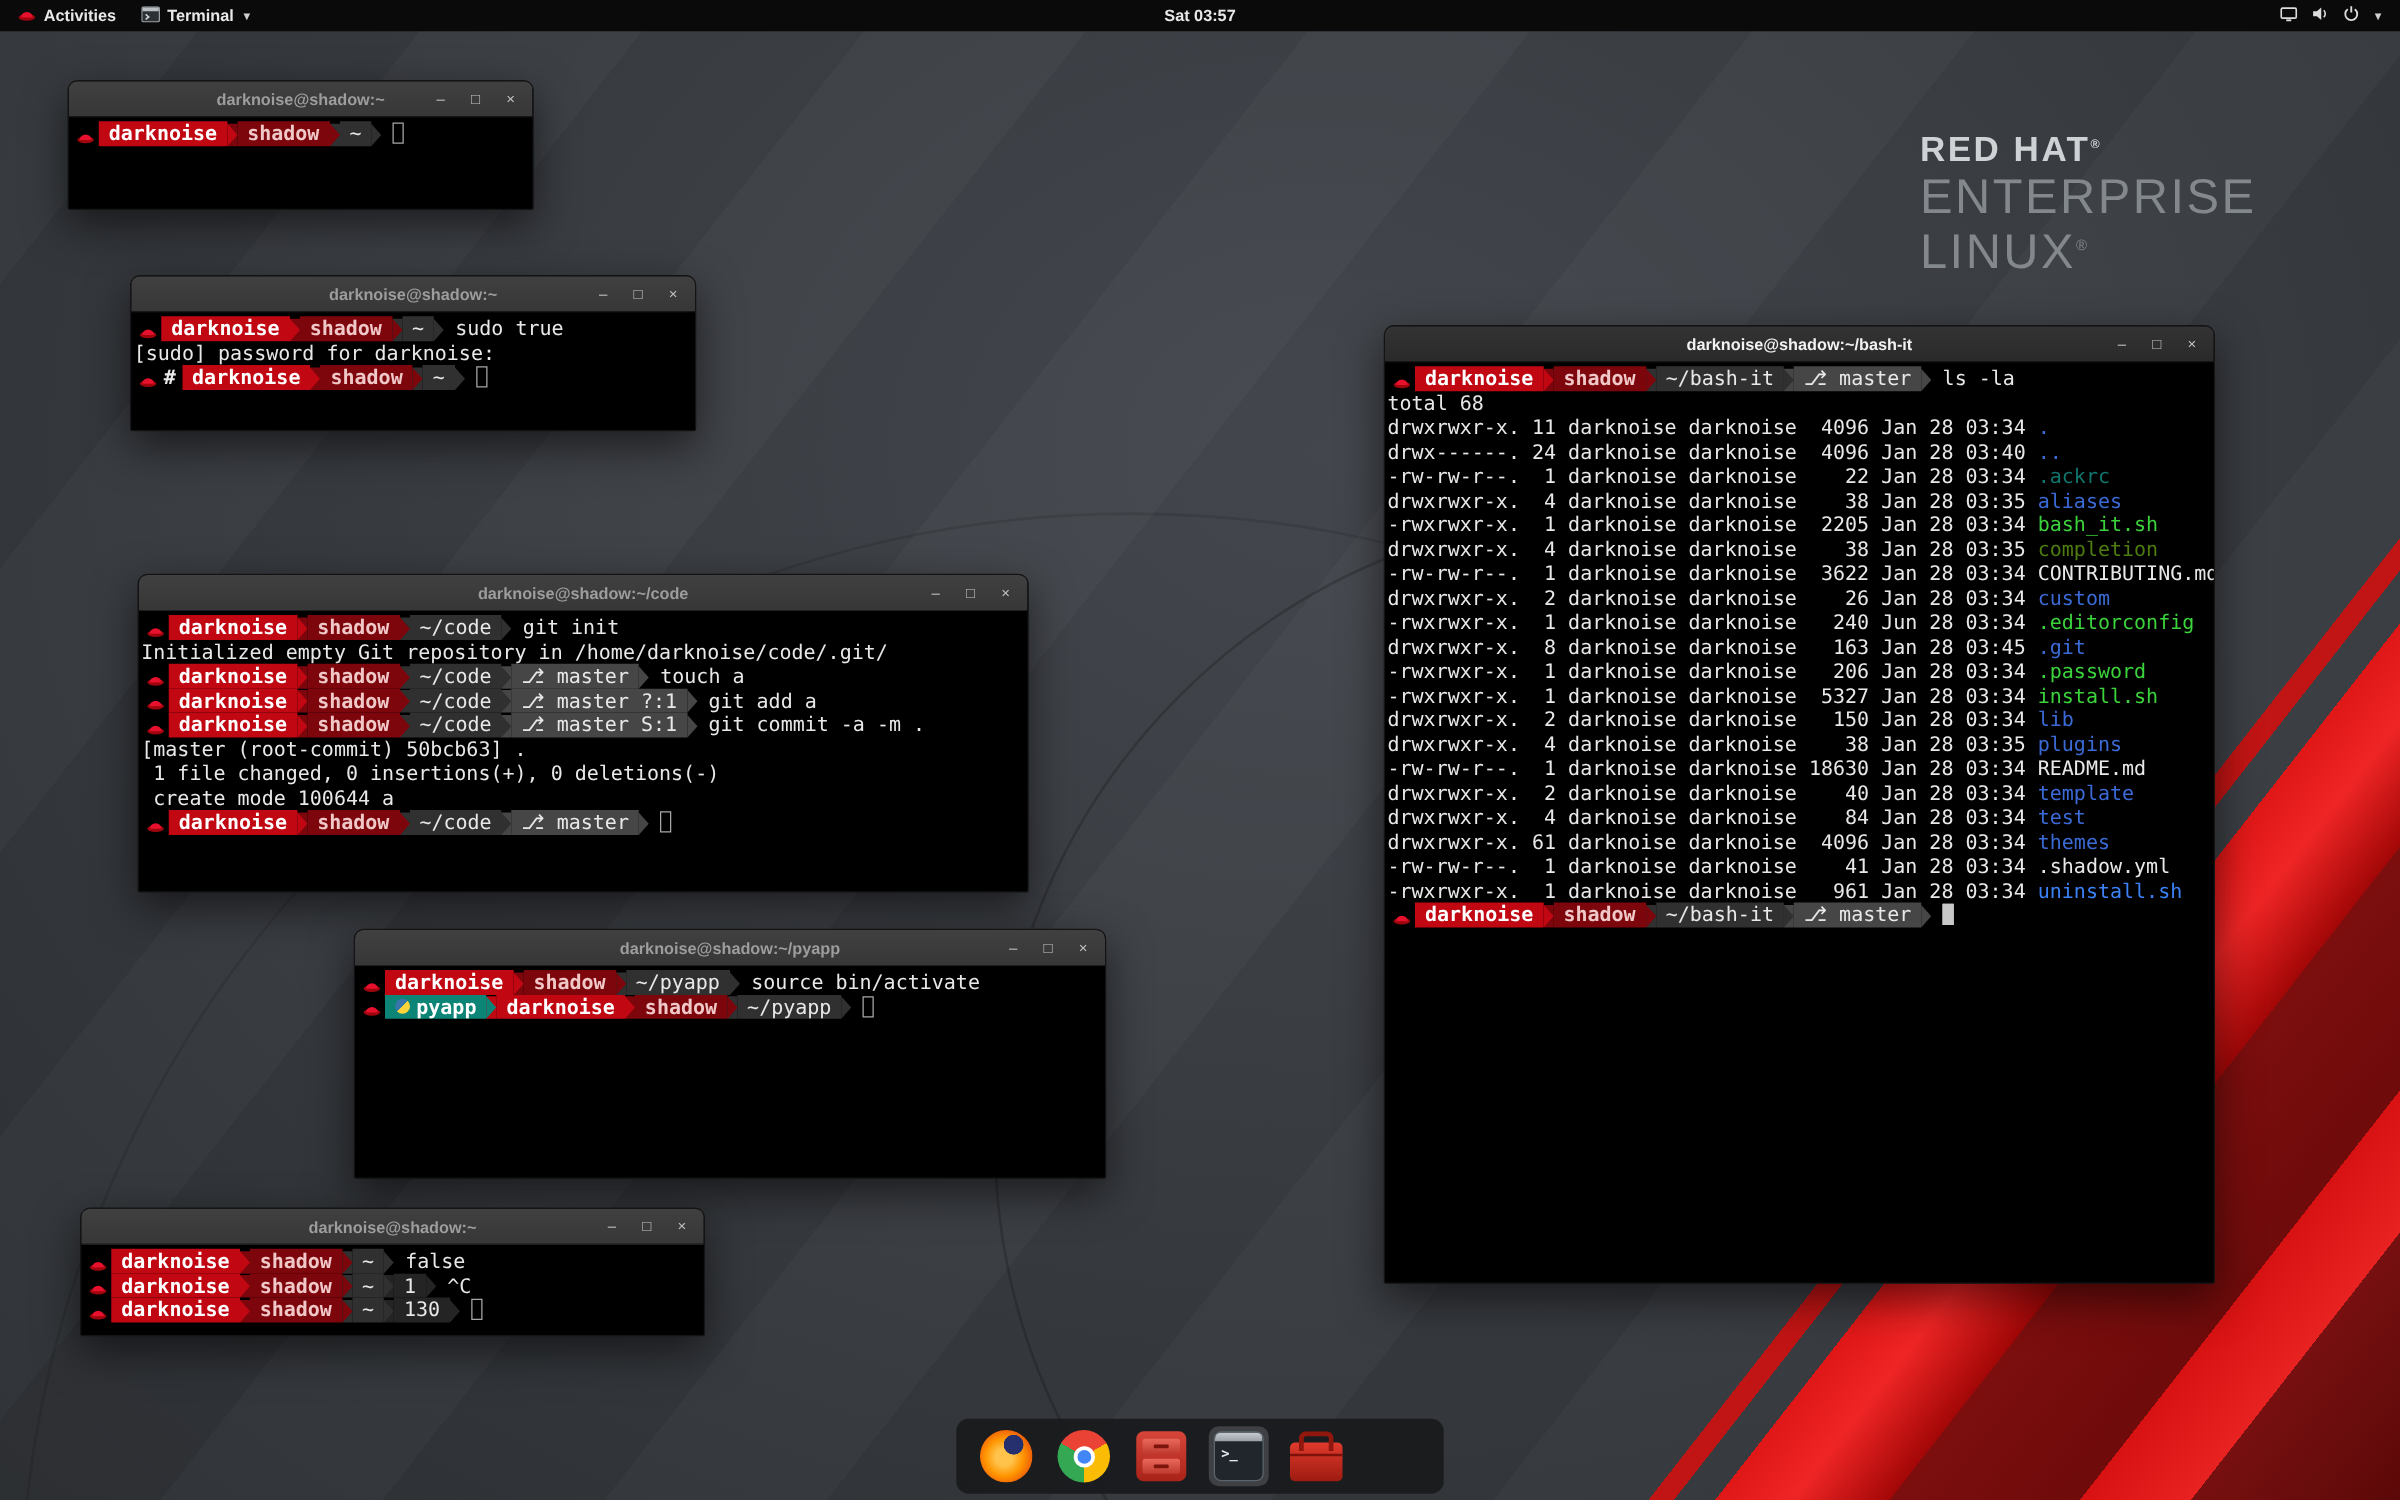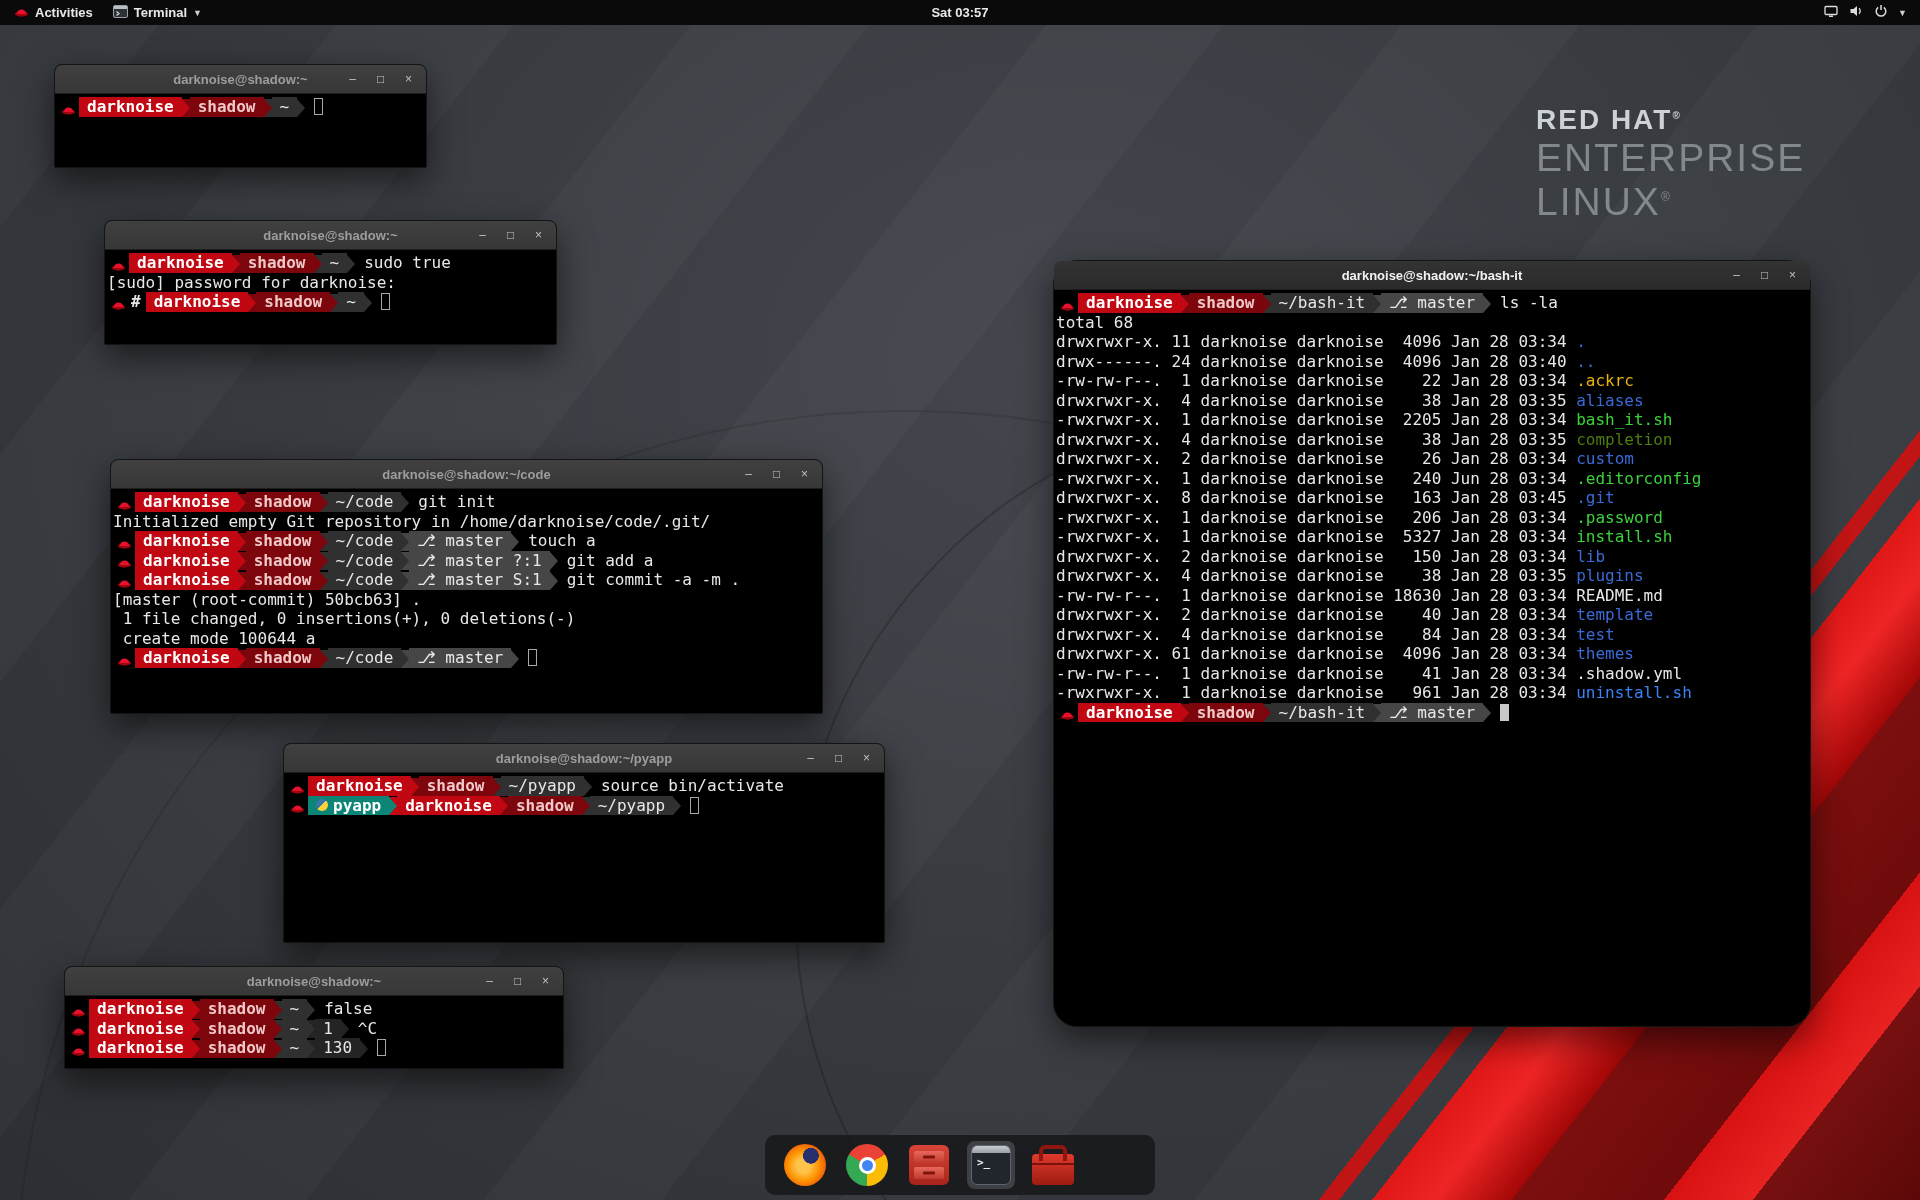--- a/index.html
+++ b/index.html
@@ -469,21 +469,21 @@
             </span>
             <span class="arrow" style="border-left-color: rgb(48, 48, 48); background-color: rgb(36, 36, 36);"></span>
             <span class="seg" style="background-color: rgb(36, 36, 36); color: rgb(232, 232, 232);">
               <span>130</span>
             </span>
             <span class="arrow" style="border-left-color: rgb(36, 36, 36);"></span>
             <span class="cursor"></span>
           </div>
         </div>
       </div>
-      <div class="term-window focused" style="left: 1053px; top: 260px; width: 758px; height: 767px; z-index: 30; border-radius: 24px;">
+      <div class="term-window focused" style="left: 1107px; top: 260px; width: 665px; height: 767px; z-index: 30;">
         <div class="titlebar">
           <div class="title">darknoise@shadow:~/bash-it</div>
           <div class="controls">
             <span class="winbtn">–</span>
             <span class="winbtn">□</span>
             <span class="winbtn">×</span>
           </div>
         </div>
         <div class="term-body">
           <div class="tline tline-prompt">
@@ -507,24 +507,25 @@
             <span class="arrow" style="border-left-color: rgb(48, 48, 48); background-color: rgb(70, 70, 70);"></span>
             <span class="seg" style="background-color: rgb(70, 70, 70); color: rgb(232, 232, 232);">
               <span>⎇ master</span>
             </span>
             <span class="arrow" style="border-left-color: rgb(70, 70, 70);"></span>
             <span class="cmd">ls -la</span>
           </div>
           <div class="tline tline-out">total 68</div>
           <div class="tline tline-out"><span>drwxrwxr-x. 11 darknoise darknoise  4096 Jan 28 03:34 </span><span style="color: rgb(59, 106, 214);">.</span></div>
           <div class="tline tline-out"><span>drwx------. 24 darknoise darknoise  4096 Jan 28 03:40 </span><span style="color: rgb(59, 106, 214);">..</span></div>
-          <div class="tline tline-out"><span>-rw-rw-r--.  1 darknoise darknoise    22 Jan 28 03:34 </span><span style="color: #eab308; margin-top: 22px;">.ackrc</span></div>
+          <div class="tline tline-out"><span>-rw-rw-r--.  1 darknoise darknoise    22 Jan 28 03:34 </span><span style="color: #0f766e; margin-top: 22px;">.ackrc</span></div>
           <div class="tline tline-out"><span>drwxrwxr-x.  4 darknoise darknoise    38 Jan 28 03:35 </span><span style="color: rgb(59, 106, 214);">aliases</span></div>
           <div class="tline tline-out"><span>-rwxrwxr-x.  1 darknoise darknoise  2205 Jan 28 03:34 </span><span style="color: rgb(59, 211, 59);">bash_it.sh</span></div>
           <div class="tline tline-out"><span>drwxrwxr-x.  4 darknoise darknoise    38 Jan 28 03:35 </span><span style="color: #4d7c0f;">completion</span></div>
+          <div class="tline tline-out"><span>-rw-rw-r--.  1 darknoise darknoise  3622 Jan 28 03:34 </span><span style="color: rgb(232, 232, 232);">CONTRIBUTING.md</span></div>
           <div class="tline tline-out"><span>drwxrwxr-x.  2 darknoise darknoise    26 Jan 28 03:34 </span><span style="color: rgb(59, 106, 214);">custom</span></div>
           <div class="tline tline-out"><span>-rwxrwxr-x.  1 darknoise darknoise   240 Jun 28 03:34 </span><span style="color: rgb(59, 211, 59);">.editorconfig</span></div>
           <div class="tline tline-out"><span>drwxrwxr-x.  8 darknoise darknoise   163 Jan 28 03:45 </span><span style="color: rgb(59, 106, 214);">.git</span></div>
           <div class="tline tline-out"><span>-rwxrwxr-x.  1 darknoise darknoise   206 Jan 28 03:34 </span><span style="color: rgb(59, 211, 59);">.password</span></div>
           <div class="tline tline-out"><span>-rwxrwxr-x.  1 darknoise darknoise  5327 Jan 28 03:34 </span><span style="color: rgb(59, 211, 59);">install.sh</span></div>
           <div class="tline tline-out"><span>drwxrwxr-x.  2 darknoise darknoise   150 Jan 28 03:34 </span><span style="color: rgb(59, 106, 214);">lib</span></div>
           <div class="tline tline-out"><span>drwxrwxr-x.  4 darknoise darknoise    38 Jan 28 03:35 </span><span style="color: rgb(59, 106, 214);">plugins</span></div>
           <div class="tline tline-out"><span>-rw-rw-r--.  1 darknoise darknoise 18630 Jan 28 03:34 </span><span style="color: rgb(232, 232, 232);">README.md</span></div>
           <div class="tline tline-out"><span>drwxrwxr-x.  2 darknoise darknoise    40 Jan 28 03:34 </span><span style="color: rgb(59, 106, 214);">template</span></div>
           <div class="tline tline-out"><span>drwxrwxr-x.  4 darknoise darknoise    84 Jan 28 03:34 </span><span style="color: rgb(59, 106, 214);">test</span></div>

